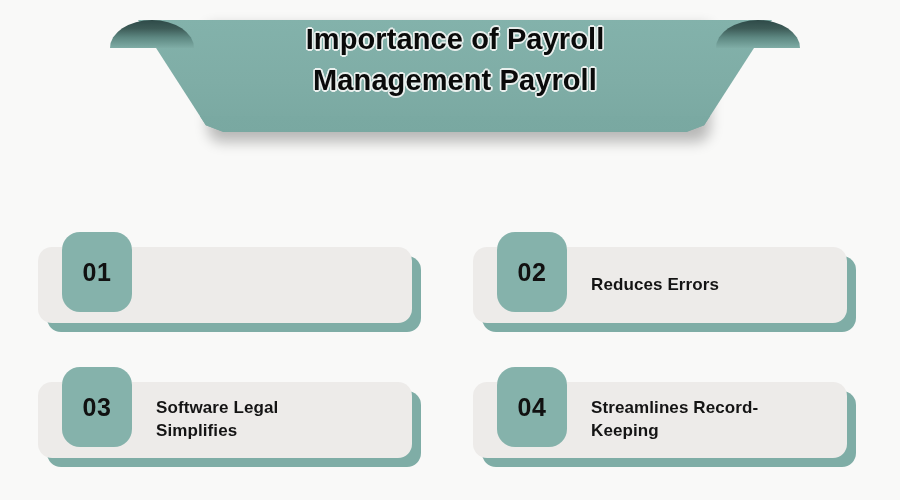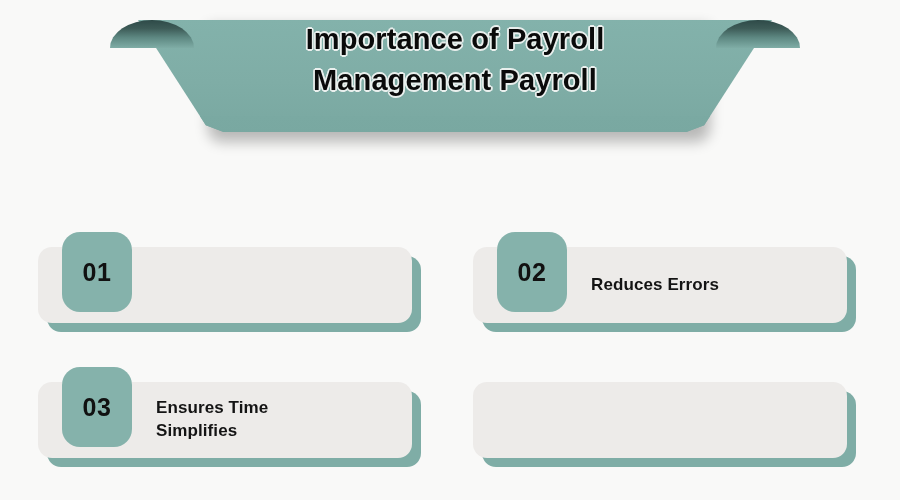--- a/index.html
+++ b/index.html
@@ -217,23 +217,30 @@
     </div>
   </div>
 
   <div class="card" id="card-3">
     <div class="card-shadow"></div>
     <div class="card-body"></div>
     <div class="card-badge">
       <span>03</span>
     </div>
     <div class="card-text">
-      <span>Ensures Time</span>
+      <span>Software Legal</span>
       <span>Simplifies</span>
     </div>
   </div>
 
   <div class="card" id="card-4">
     <div class="card-shadow"></div>
     <div class="card-body"></div>
+    <div class="card-badge">
+      <span>04</span>
+    </div>
+    <div class="card-text">
+      <span>Streamlines Record-</span>
+      <span>Keeping</span>
+    </div>
   </div>
 
 </div>
 
 </body></html>

